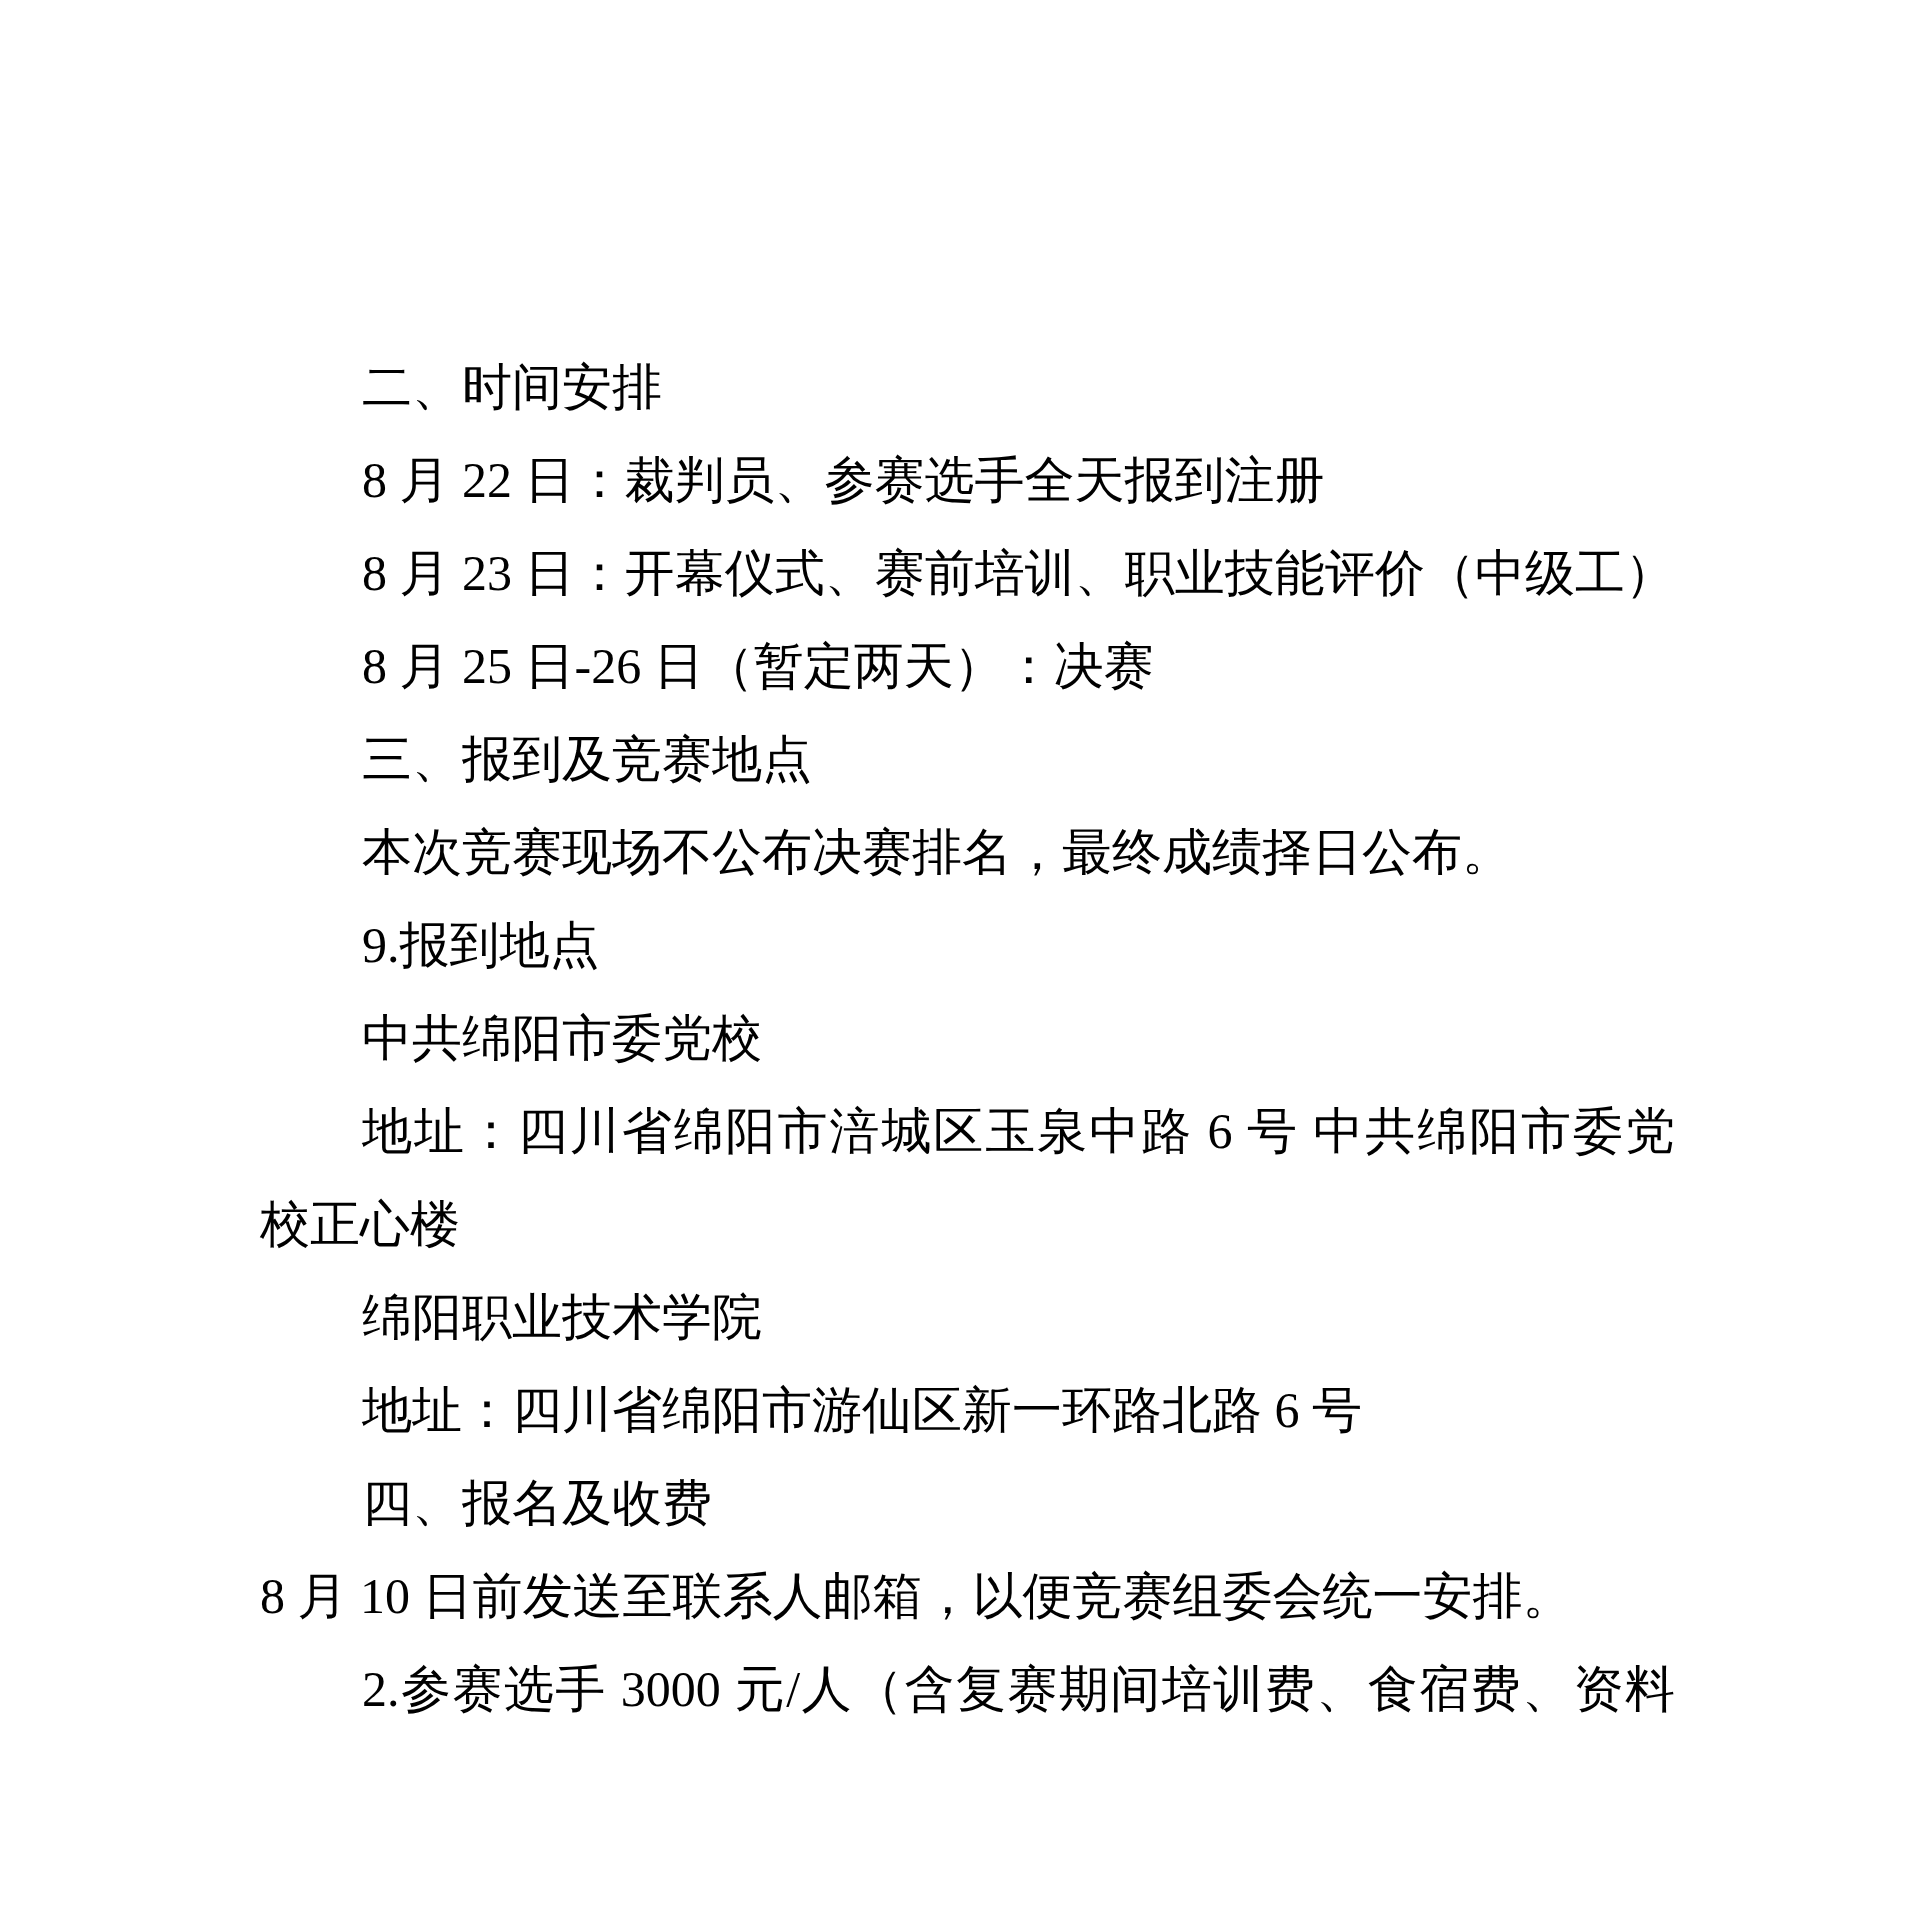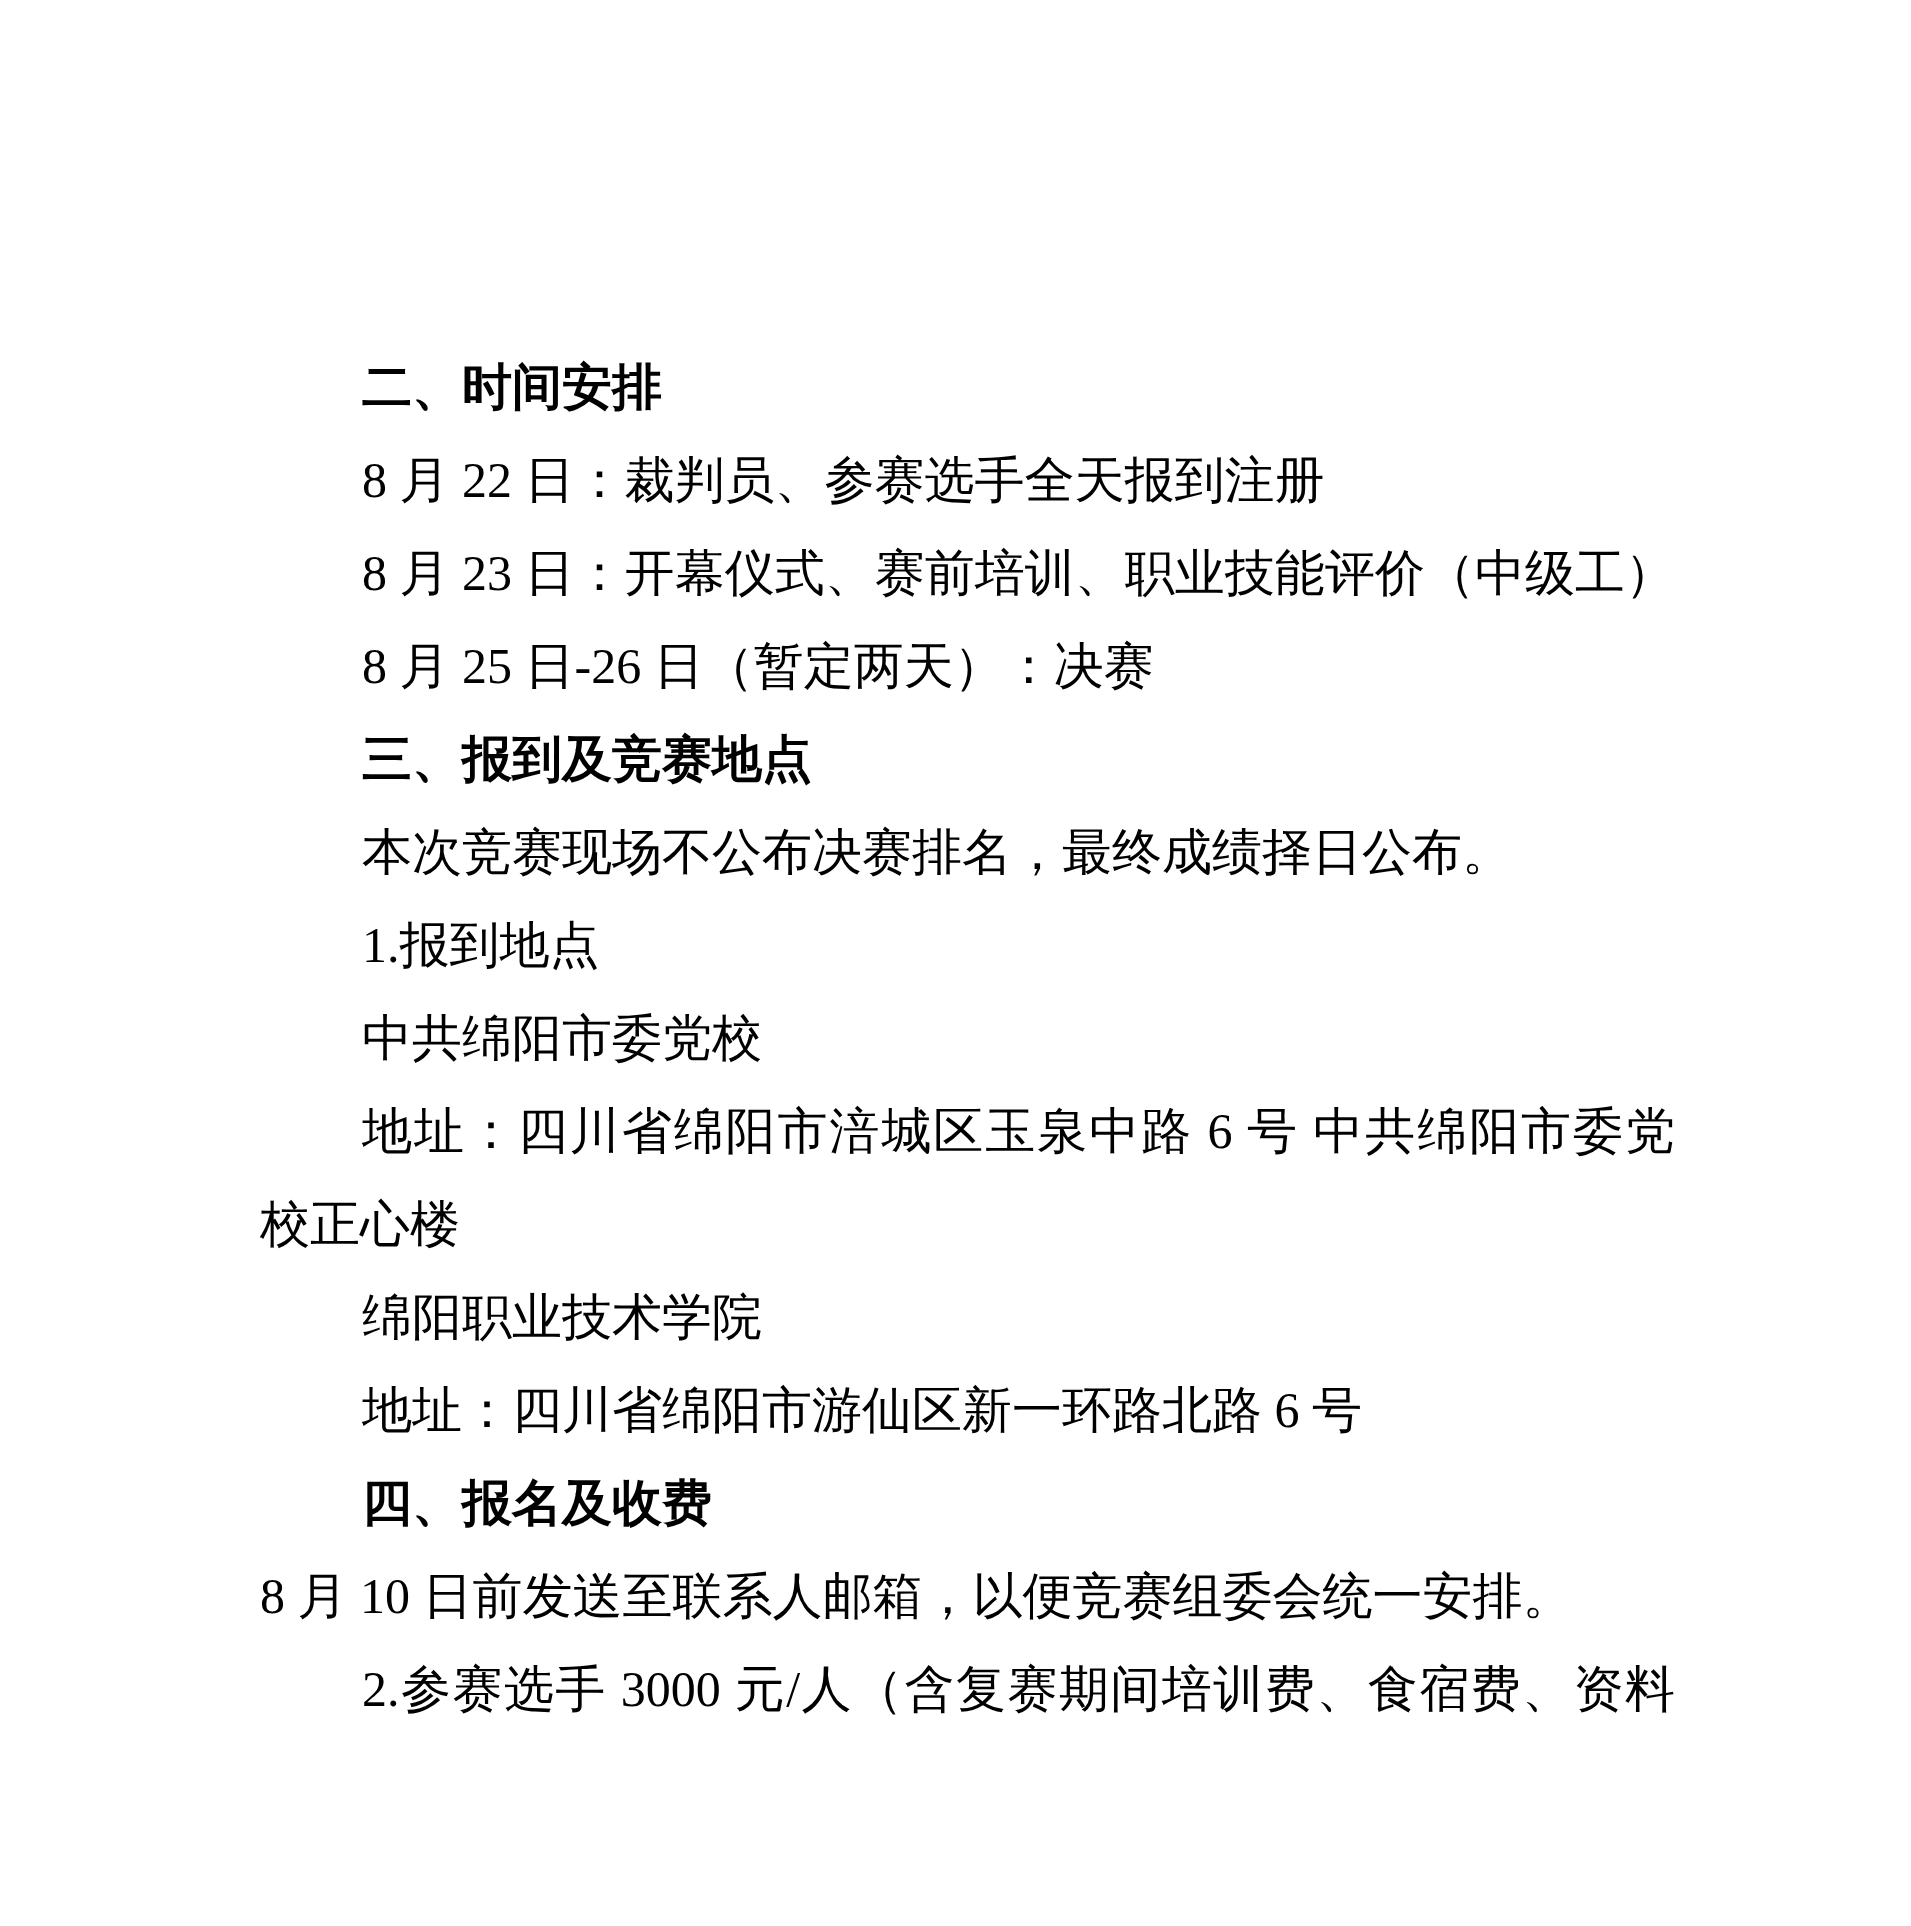--- a/index.html
+++ b/index.html
@@ -26,21 +26,21 @@
     height: 93px;
     line-height: 93px;
     font-size: 50px;
     white-space: nowrap;
     font-family: "Liberation Serif", "DejaVu Serif", serif;
   }
   .indent {
     padding-left: 102px;
   }
   .heading {
-    font-weight: bold;
+    font-weight: normal;
     font-family: "Liberation Sans", "DejaVu Sans", sans-serif;
   }
   .justify {
     white-space: normal;
     text-align: justify;
     text-align-last: justify;
   }
 </style>
 </head>
 <body>
@@ -48,21 +48,21 @@
 <div class="page">
   <main class="content">
 
     <div class="line heading indent">二、时间安排</div>
     <div class="line indent">8 月 22 日：裁判员、参赛选手全天报到注册</div>
     <div class="line indent justify">8 月 23 日：开幕仪式、赛前培训、职业技能评价（中级工）</div>
     <div class="line indent">8 月 25 日-26 日（暂定两天）：决赛</div>
     <div class="line heading indent">三、报到及竞赛地点</div>
 
     <div class="line indent">本次竞赛现场不公布决赛排名，最终成绩择日公布。</div>
-    <div class="line indent">1.报到地点</div>
+    <div class="line indent">9.报到地点</div>
     <div class="line indent">中共绵阳市委党校</div>
     <div class="line indent justify">地址：四川省绵阳市涪城区玉泉中路 6 号 中共绵阳市委党</div>
     <div class="line">校正心楼</div>
     <div class="line indent">绵阳职业技术学院</div>
     <div class="line indent">地址：四川省绵阳市游仙区新一环路北路 6 号</div>
 
     <div class="line heading indent">四、报名及收费</div>
     <div class="line">8 月 10 日前发送至联系人邮箱，以便竞赛组委会统一安排。</div>
     <div class="line indent justify">2.参赛选手 3000 元/人（含复赛期间培训费、食宿费、资料</div>
 

